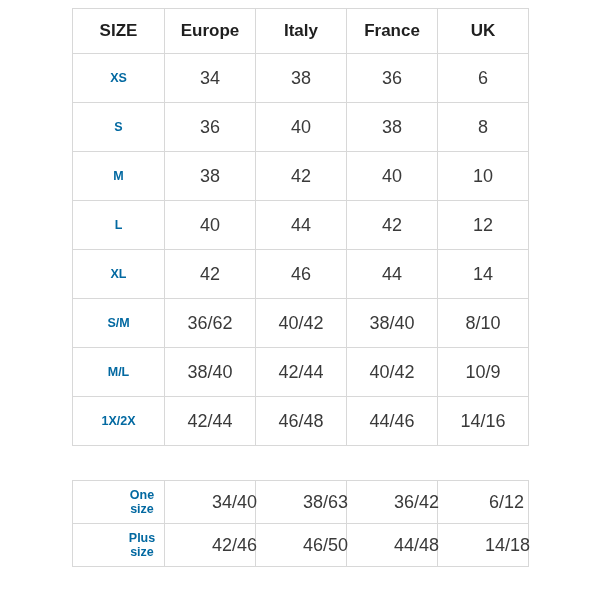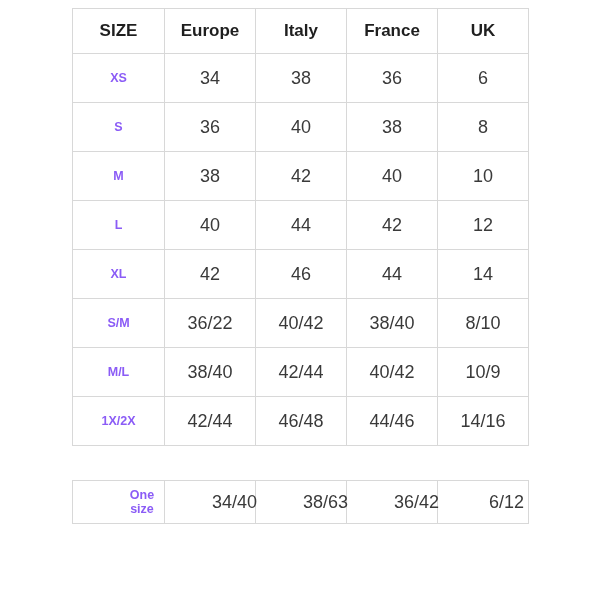--- a/index.html
+++ b/index.html
@@ -40,21 +40,21 @@
   }
   table.size-table .hdr-cell {
     font-weight: bold;
     font-size: 17px;
     color: #1f1f1f;
     height: 44px;
   }
   table.size-table .row-label {
     font-weight: bold;
     font-size: 12.5px;
-    color: #8b5cf6;
+    color: #0369a1;
   }
   
   col.c0 { width: 92px; }
   col.c1 { width: 91px; }
   col.c2 { width: 91px; }
   col.c3 { width: 91px; }
   col.c4 { width: 91px; }
 
   .spacer {
     height: 34px;
@@ -120,21 +120,21 @@
       </tr>
       <tr>
         <td class="row-label">XL</td>
         <td>42</td>
         <td>46</td>
         <td>44</td>
         <td>14</td>
       </tr>
       <tr>
         <td class="row-label">S/M</td>
-        <td>36/22</td>
+        <td>36/62</td>
         <td>40/42</td>
         <td>38/40</td>
         <td>8/10</td>
       </tr>
       <tr>
         <td class="row-label">M/L</td>
         <td>38/40</td>
         <td>42/44</td>
         <td>40/42</td>
         <td>10/9</td>
@@ -160,16 +160,23 @@
         <col class="c4">
     </colgroup>
     <tbody>
       <tr>
         <td class="row-label">One size</td>
         <td>34/40</td>
         <td>38/63</td>
         <td>36/42</td>
         <td>6/12</td>
       </tr>
+      <tr>
+        <td class="row-label">Plus size</td>
+        <td>42/46</td>
+        <td>46/50</td>
+        <td>44/48</td>
+        <td>14/18</td>
+      </tr>
     </tbody>
   </table>
 
 </div>
 
 </body></html>

